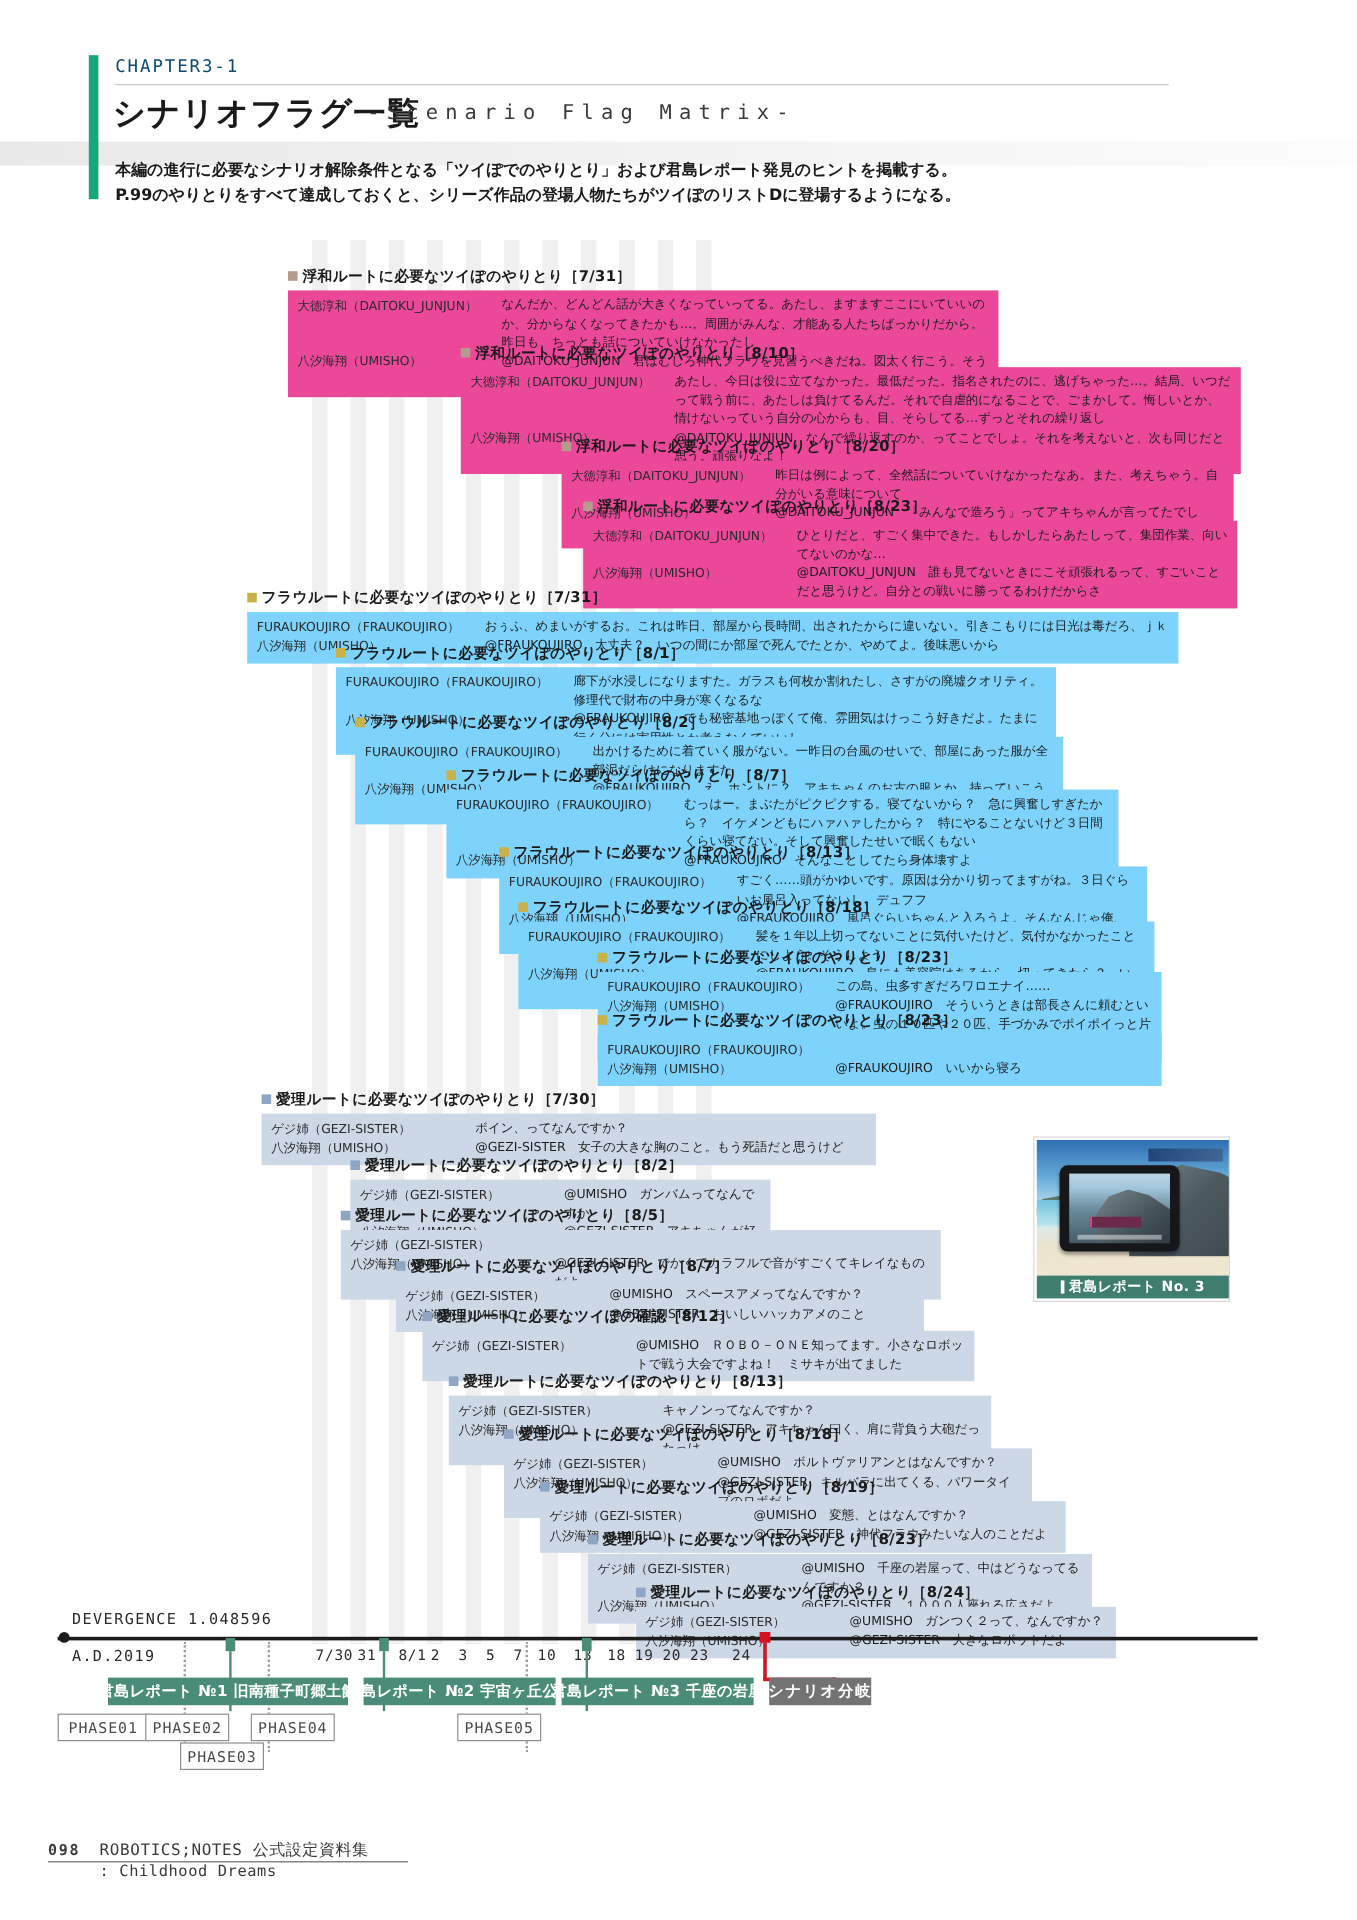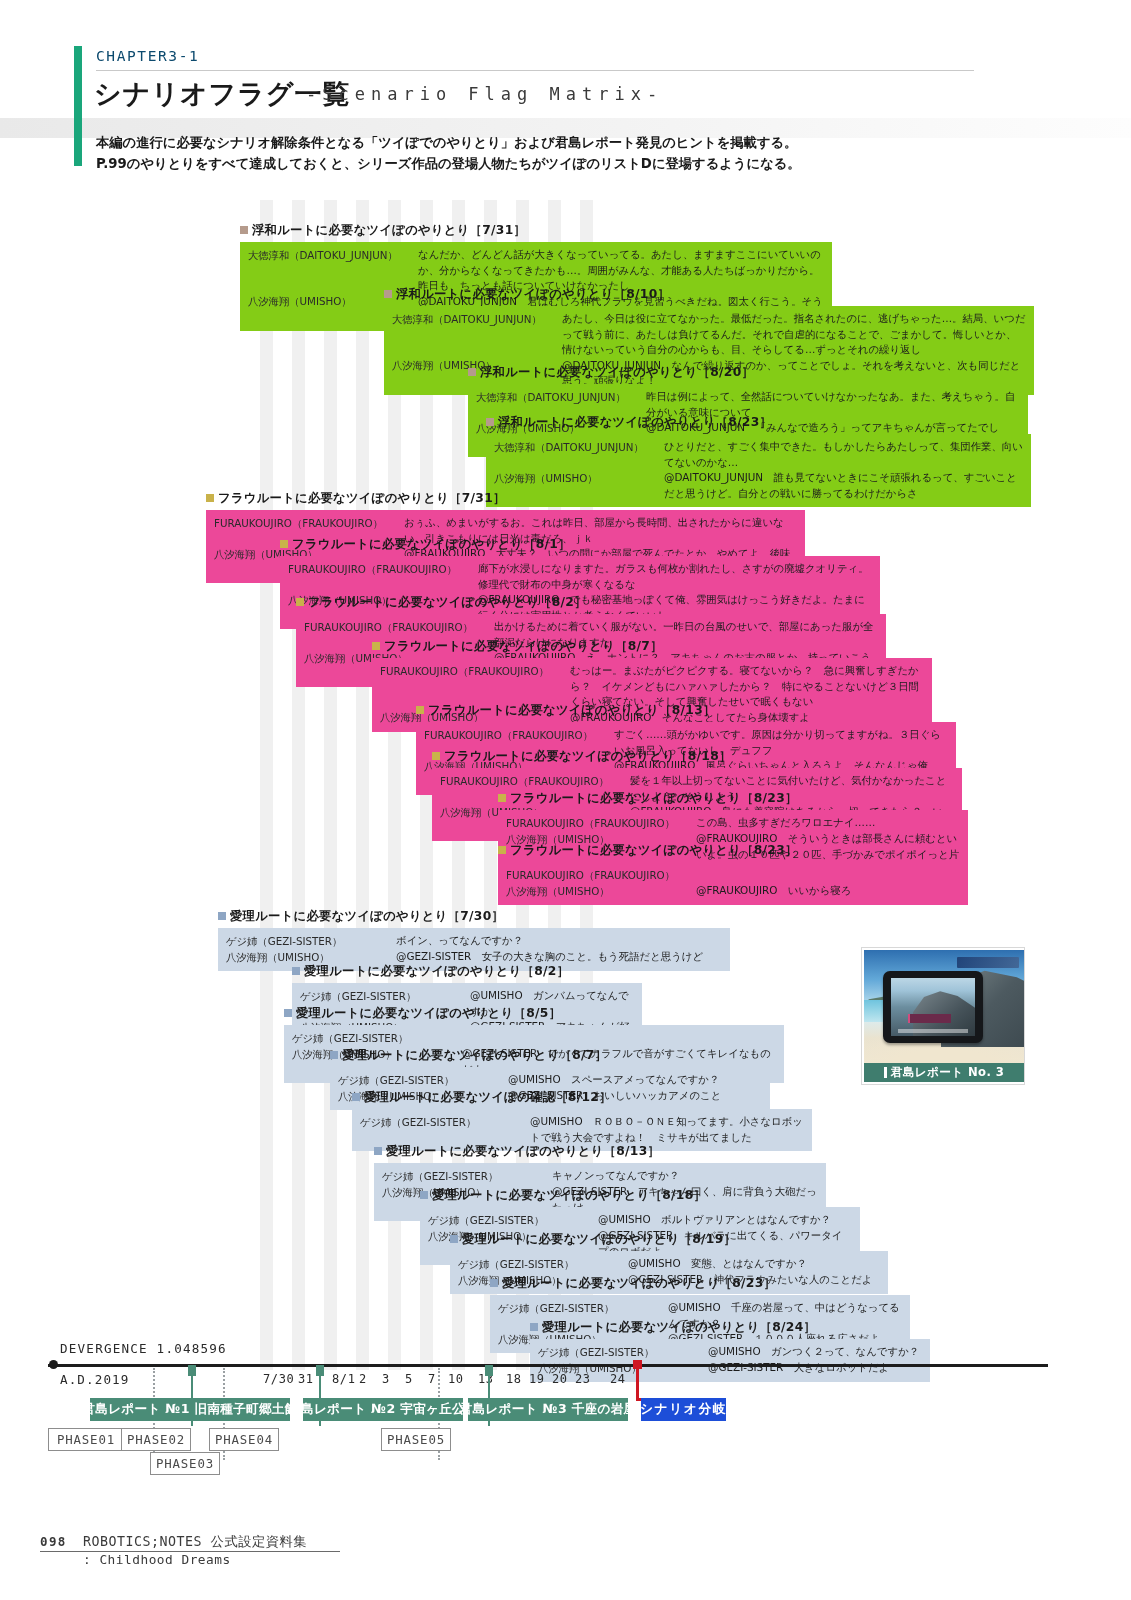--- a/index.html
+++ b/index.html
@@ -71,23 +71,23 @@
     font-family:"DejaVu Sans","Liberation Sans",sans-serif;
     padding-top:.5px;
   }
   .msg{
     flex:1 1 auto; font-size:10.4px; color:#1c1c1c;
     font-family:"DejaVu Sans","Liberation Sans",sans-serif;
   }
 
   
   .t-junna .sq{ background:#b59b8c; }
-  .t-junna .bbody{ background:#84cc16; }
+  .t-junna .bbody{ background:#ec4899; }
   .t-frau  .sq{ background:#c9b24a; }
-  .t-frau  .bbody{ background:#ec4899; }
+  .t-frau  .bbody{ background:#7dd3fc; }
   .t-airi  .sq{ background:#8ea6c4; }
   .t-airi  .bbody{ background:#ccd8e6; }
 
   
   .report-card{
     position:absolute; left:861px; top:947px; width:164px; height:138px;
     background:#fff; border:1px solid #d8d8d8;
   }
   .report-photo{
     position:absolute; left:2px; top:2px; width:160px; height:113px;
@@ -184,21 +184,21 @@
   .tl-dotted{
     position:absolute; width:1px; border-left:2px dotted #9aa0a3; top:1368px;
   }
   .report-bar{
     position:absolute; height:23px; background:#4a8c77; color:#fff;
     display:flex; align-items:center; justify-content:center;
     font-size:12.6px; font-weight:bold; letter-spacing:.3px;
     font-family:"DejaVu Sans","Liberation Sans",sans-serif; white-space:nowrap;
   }
   .branch-bar{
-    position:absolute; height:23px; background:#1d4ed8; color:#fff;
+    position:absolute; height:23px; background:#737373; color:#fff;
     display:flex; align-items:center; justify-content:center;
     font-size:12.8px; font-weight:bold; letter-spacing:1.5px;
     font-family:"DejaVu Sans","Liberation Sans",sans-serif; white-space:nowrap;
   }
   .phase-box{
     position:absolute; height:23px; border:1px solid #8d8d8d; background:#fff;
     color:#4a4a4a; display:flex; align-items:center; justify-content:center;
     font-size:12.4px; letter-spacing:.8px;
     font-family:"DejaVu Sans Mono","Liberation Mono",monospace; white-space:nowrap;
   }
@@ -300,21 +300,21 @@
         <div class="row">
           <div class="spk" style="width: 170px;">大徳淳和（DAITOKU_JUNJUN）</div>
           <div class="msg">ひとりだと、すごく集中できた。もしかしたらあたしって、集団作業、向いてないのかな…</div>
         </div>
         <div class="row">
           <div class="spk" style="width: 170px;">八汐海翔（UMISHO）</div>
           <div class="msg">@DAITOKU_JUNJUN　誰も見てないときにこそ頑張れるって、すごいことだと思うけど。自分との戦いに勝ってるわけだからさ</div>
         </div>
       </div>
     </div>
-    <div class="block t-frau" style="left: 206px; top: 490px; width: 599px;">
+    <div class="block t-frau" style="left: 206px; top: 490px; width: 776px;">
       <div class="bhead"><span class="sq"></span><span>フラウルートに必要なツイぽのやりとり［7/31］</span></div>
       <div class="bbody">
         <div class="row">
           <div class="spk" style="width: 190px;">FURAUKOUJIRO（FRAUKOUJIRO）</div>
           <div class="msg">おぅふ、めまいがするお。これは昨日、部屋から長時間、出されたからに違いない。引きこもりには日光は毒だろ、ｊｋ</div>
         </div>
         <div class="row">
           <div class="spk" style="width: 190px;">八汐海翔（UMISHO）</div>
           <div class="msg">@FRAUKOUJIRO　大丈夫？　いつの間にか部屋で死んでたとか、やめてよ。後味悪いから</div>
         </div>

